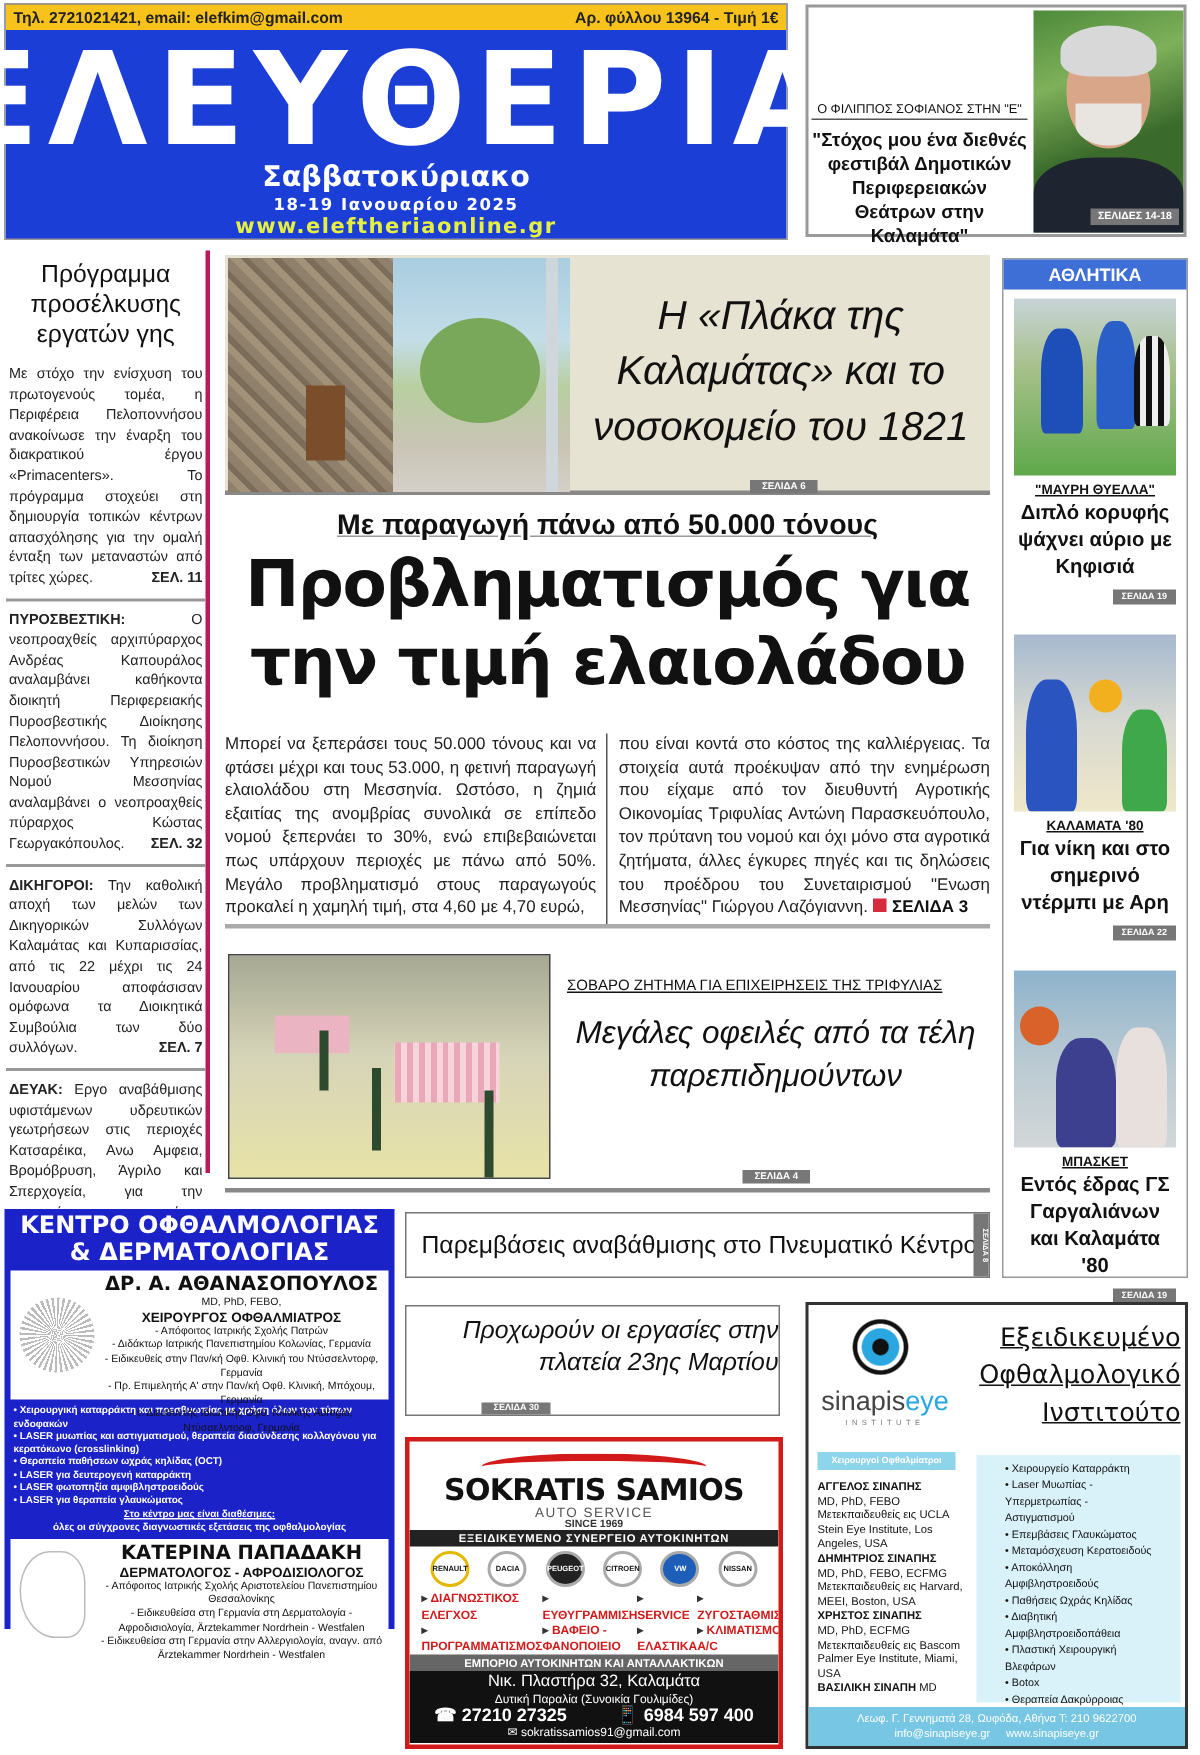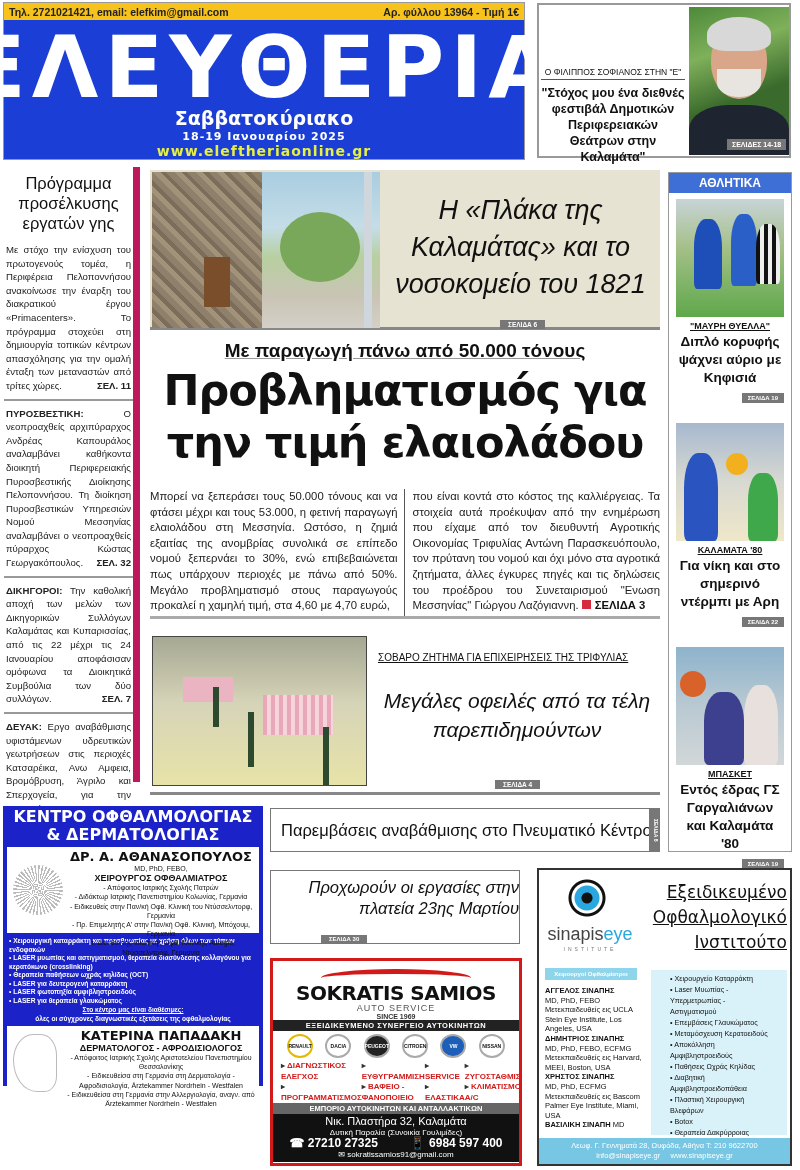--- a/index.html
+++ b/index.html
@@ -19,21 +19,21 @@
 #fwwe{background:#d81c1c;color:#fff;font-size:15px;line-height:14px;font-weight:bold;padding:2px 3px;margin-left:1px;text-align:center}
 #fwkicker{left:2px;top:62px;width:144px;font-size:8.5px;text-align:center;border-bottom:1px solid #555;padding-bottom:2px}
 #fwquote{left:2px;top:80px;width:144px;text-align:center;font-weight:bold;font-size:12.5px;line-height:16px}
 #fwphoto{left:150px;top:2px;width:100px;height:148px;background:linear-gradient(160deg,#4d8a3a 0%,#7fb05a 30%,#3b6b2c 60%);overflow:hidden}
 .face{position:absolute;left:22px;top:20px;width:56px;height:72px;border-radius:45% 45% 50% 50%;background:#d9a68a}
 .hair{position:absolute;left:18px;top:10px;width:64px;height:34px;border-radius:50% 50% 30% 30%;background:#d8d8d8}
 .beard{position:absolute;left:28px;top:62px;width:44px;height:28px;border-radius:0 0 50% 50%;background:#e8e4e0}
 .suit{position:absolute;left:0;top:98px;width:100px;height:60px;background:#1e2430;border-radius:40% 40% 0 0}
 #fwpages{left:188px;top:134px;background:#777;color:#fff;font-size:7px;font-weight:bold;padding:2px 5px}
 
-#leftcol{left:4px;top:167px;width:136px;height:615px;border-right:7px solid #be185d}
+#leftcol{left:4px;top:167px;width:136px;height:615px;border-right:3px solid #be185d}
 #lead-title{text-align:center;font-size:16.5px;line-height:20px;margin:6px 0 10px}
 .brief{font-size:9.6px;line-height:13.6px;text-align:justify;color:#222;padding:0 2px 6px;border-bottom:2px solid #999;margin-bottom:6px}
 .brief .kw{font-weight:bold}
 .brief .sel{font-weight:bold;float:right}
 .brief:after{content:"";display:block;clear:both}
 
 #plaka{left:150px;top:170px;width:510px;height:160px;background:#e7e3d2;border-bottom:3px solid #888}
 #plakaimg{left:2px;top:2px;width:228px;height:156px;overflow:hidden;background:linear-gradient(180deg,#a9cde0 0%,#c4dde8 35%,#b8cfa0 55%,#c9c4b5 80%,#d4d0c8 100%)}
 .wall{position:absolute;left:0;top:0;width:110px;height:156px;background:repeating-linear-gradient(45deg,#8f806c 0 6px,#a3927a 6px 11px,#7b6d5a 11px 15px)}
 .door{position:absolute;left:52px;top:85px;width:26px;height:50px;background:#7a4e2b}
@@ -49,21 +49,21 @@
 .bcol:first-child{border-right:1px solid #555;padding-right:6px}
 .bsel{font-weight:bold;color:#111}
 .bsel:before{content:"";display:inline-block;width:9px;height:9px;background:#d62b3e;margin-right:4px}
 
 #trif{left:150px;top:630px;width:510px;height:165px;border-bottom:3px solid #888}
 #trifimg{left:2px;top:6px;width:215px;height:150px;background:linear-gradient(180deg,#a6a893 0%,#d6d4b8 45%,#e8e3a8 100%);border:1px solid #444;overflow:hidden}
 .table1{position:absolute;left:110px;top:58px;width:70px;height:40px;background:repeating-linear-gradient(90deg,#e8a8b8 0 4px,#f7d4dc 4px 8px)}
 .table2{position:absolute;left:30px;top:40px;width:50px;height:25px;background:#eab4c2}
 .chair{position:absolute;width:6px;height:55px;background:#2e4a2e}
 #trif-kicker{left:228px;top:22px;width:278px;font-size:10px;text-decoration:underline}
-#trif-title{left:228px;top:56px;width:278px;text-align:center;font-style:italic;font-size:21px;line-height:29px}
+#trif-title{left:228px;top:44px;width:278px;text-align:center;font-style:italic;font-size:21px;line-height:29px}
 #trif-sel{left:345px;top:150px;background:#777;color:#fff;font-size:6.5px;font-weight:bold;padding:1px 8px}
 
 #sports{left:668px;top:172px;width:124px;height:680px;border:1px solid #999}
 #sports-head{background:#3d6fd6;color:#fff;text-align:center;font-weight:bold;font-size:12px;padding:3px 0}
 .sitem{padding:6px 7px 0}
 .simg{width:108px;height:118px;overflow:hidden;position:relative}
 .skick{text-align:center;font-size:9px;font-weight:bold;margin-top:4px;text-decoration:underline}
 .stitle{text-align:center;font-size:13.5px;line-height:18px;font-weight:bold;margin-top:2px}
 .ssel{float:right;background:#777;color:#fff;font-size:6px;font-weight:bold;padding:2px 6px;margin:6px 0 14px}
 .sitem:after{content:"";display:block;clear:both}

